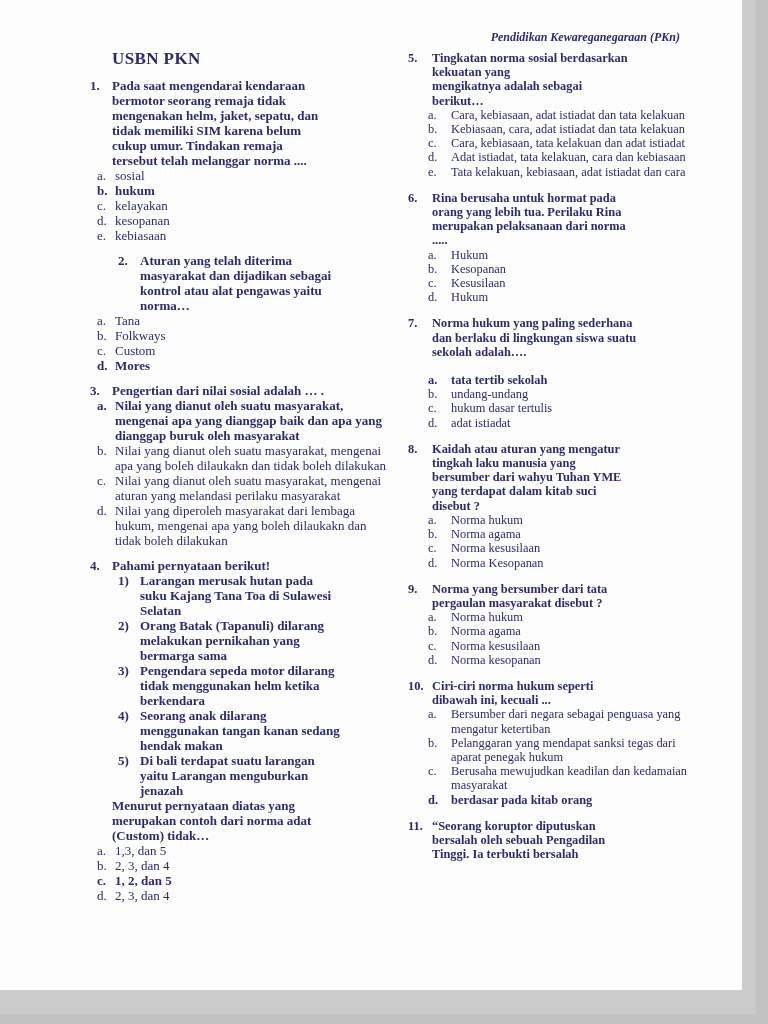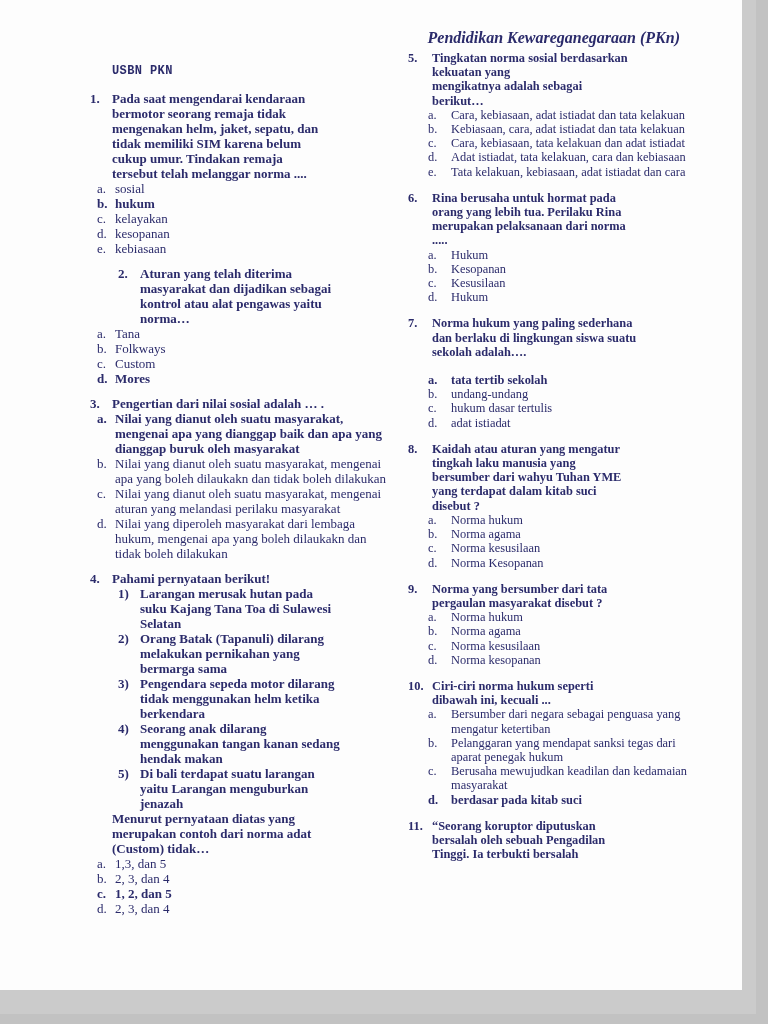--- a/index.html
+++ b/index.html
@@ -10,27 +10,27 @@
     font-family:"Liberation Serif","DejaVu Serif",serif;
   }
   .page{
     position:absolute; top:0; left:0; width:742px; height:990px;
     background:var(--page); color:var(--ink); overflow:hidden;
   }
   .edge-right{ position:absolute; top:0; right:0; width:12px; height:100%; background:#c2c2c2; }
   .edge-bottom{ position:absolute; left:0; bottom:0; width:100%; height:10px; background:#c2c2c2; }
   .header{
     text-align:right; padding:30px 62px 0 0;
-    font-size:16px; font-weight:bold; font-style:italic; line-height:15px;
+    font-size:12px; font-weight:bold; font-style:italic; line-height:15px;
   }
   .columns{ display:flex; margin-top:6px; padding-left:90px; }
   .col{ min-width:0; }
   .col-left{ width:301px; flex:none; font-size:13px; line-height:15px; }
   .col-right{ width:300px; flex:none; margin-left:17px; font-size:12.4px; line-height:14.2px; }
-  .title{ font-weight:bold; font-size:12px; margin:13px 0 12px 22px; letter-spacing:.4px;font-family:Liberation Mono, monospace; }
+  .title{ font-weight:bold; font-size:17px; margin:0 0 12px 22px; letter-spacing:.4px; }
   .question{ margin-bottom:10px; }
   .col-right .question{ margin-bottom:12px; }
   .q-row{ display:flex; }
   .q-row-indent{ margin-left:28px; }
   .q-num{ flex:none; width:22px; font-weight:bold; }
   .col-right .q-num{ width:24px; }
   .q-body{ flex:1; min-width:0; }
   .q-text{ font-weight:bold; white-space:pre-line; }
   .sub-row{ display:flex; font-weight:bold; margin-left:6px; }
   .sub-label{ flex:none; width:22px; }
@@ -370,21 +370,21 @@
               <div class="opt-text">Pelanggaran yang mendapat sanksi
 tegas dari aparat penegak hukum</div>
             </div>
             <div class="opt-row">
               <span class="opt-label">c.</span>
               <div class="opt-text">Berusaha mewujudkan keadilan dan
 kedamaian masyarakat</div>
             </div>
             <div class="opt-row opt-bold">
               <span class="opt-label">d.</span>
-              <div class="opt-text">berdasar pada kitab suci</div>
+              <div class="opt-text">berdasar pada kitab orang</div>
             </div>
           </div>
           <div class="question">
             <div class="q-row">
               <span class="q-num">11.</span>
               <div class="q-body">
                 <div class="q-text">“Seorang koruptor diputuskan
 bersalah oleh sebuah Pengadilan
 Tinggi. Ia terbukti bersalah</div>
               </div>

